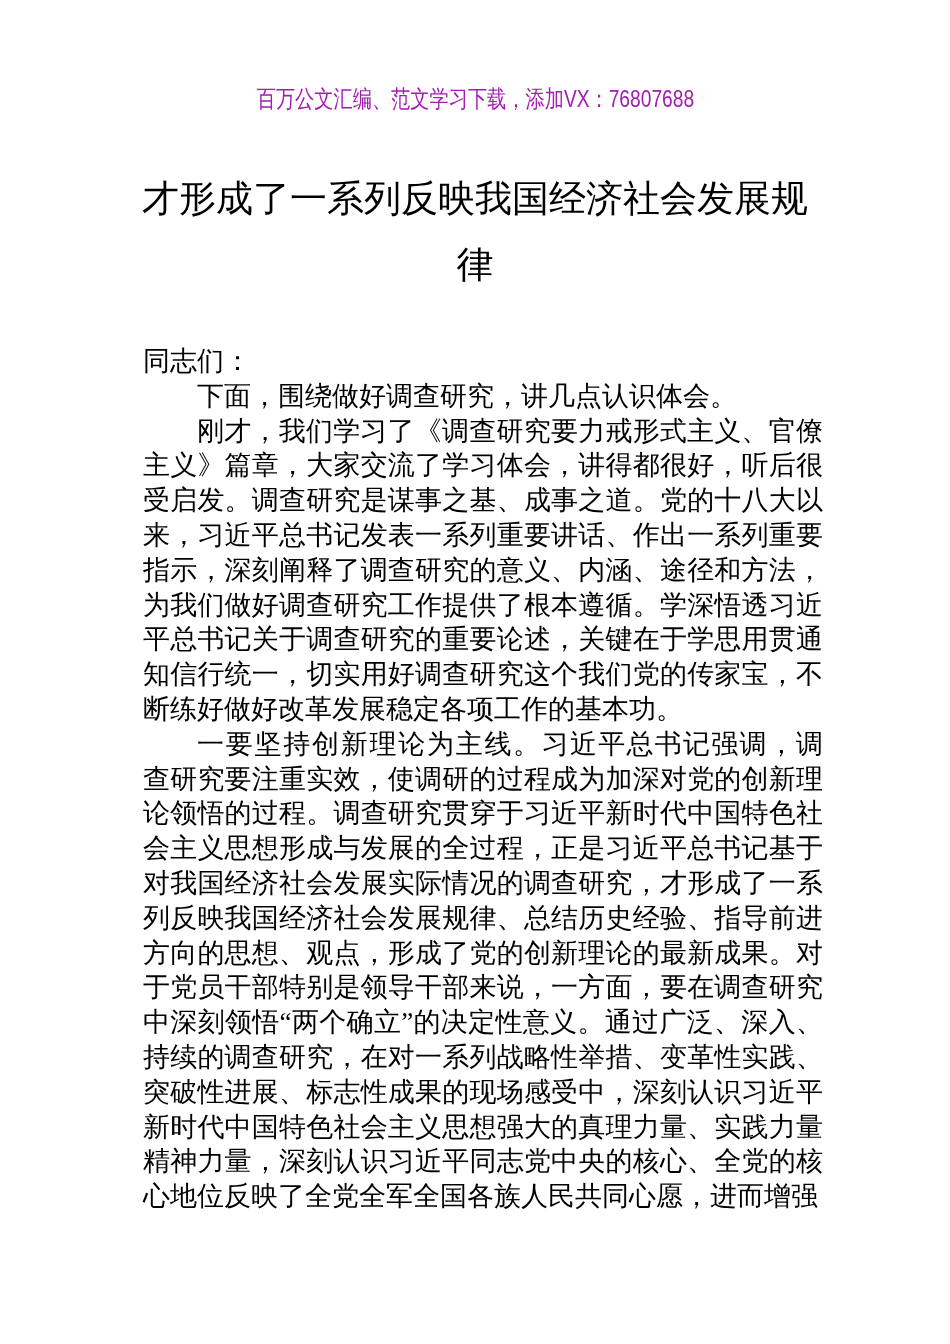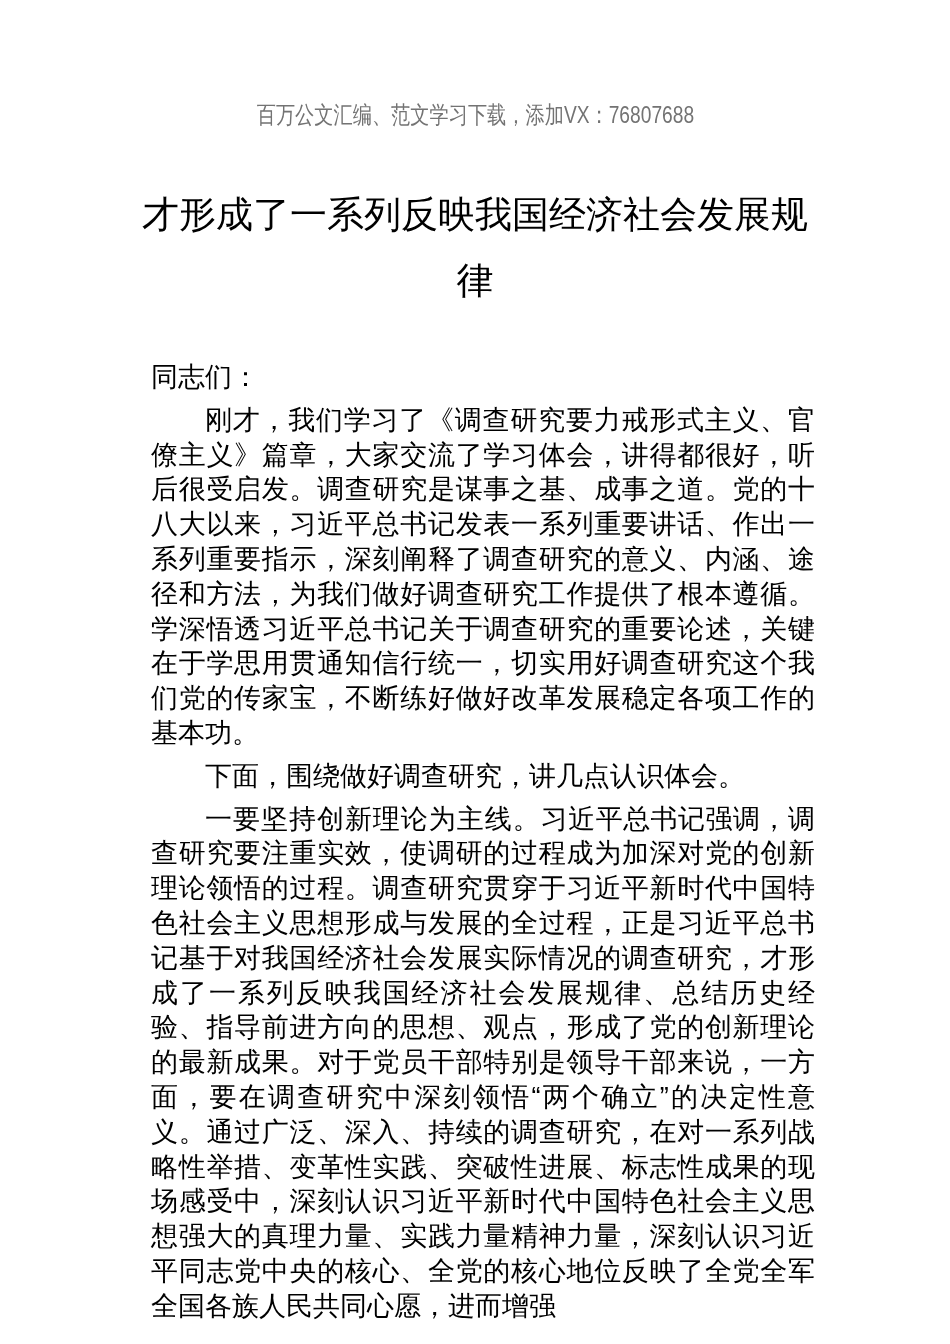--- a/index.html
+++ b/index.html
@@ -12,25 +12,25 @@
     width: 950px;
     height: 1344px;
     background: #ffffff;
     overflow: hidden;
     font-family: "Liberation Sans", sans-serif;
     color: #000000;
   }
   .banner {
     padding-top: 84px;
     width: 680px;
-    margin: 16px auto;
+    margin: 0 auto;
     text-align: center;
     line-height: 30px;
     font-size: 24px;
-    color: #737373;
+    color: #a21caf;
     white-space: nowrap;
   }
   .banner .banner-text {
     display: inline-block;
     transform: scaleX(0.8);
     transform-origin: center;
   }
   .doc-title {
     margin: 52px auto 0 auto;
     width: 680px;
@@ -44,23 +44,24 @@
   .doc-body {
     margin: 46px 0 0 143px;
     width: 680px;
     font-size: 27px;
     line-height: 34.8px;
     text-align: justify;
     line-break: strict;
     color: #000000;
   }
   .doc-body p {
-    margin: 8px;
+    margin: 0;
     padding: 0;
     text-indent: 54px;
+    font-family: Liberation Serif, serif;
   }
   .doc-body p.no-indent {
     text-indent: 0;
   }
   .para-lead {
     letter-spacing: 0.5px;
   }
 </style>
 </head>
 <body>
@@ -68,18 +69,18 @@
 <div class="page">
 
   <div class="banner">
     <span class="banner-text">百万公文汇编、范文学习下载，添加VX：76807688</span>
   </div>
 
   <h1 class="doc-title">才形成了一系列反映我国经济社会发展规律</h1>
 
   <div class="doc-body">
     <p class="no-indent">同志们：</p>
+    <p>下面，围绕做好调查研究，讲几点认识体会。</p>
     <p>刚才，我们学习了《调查研究要力戒形式主义、官僚主义》篇章，大家交流了学习体会，讲得都很好，听后很受启发。调查研究是谋事之基、成事之道。党的十八大以来，习近平总书记发表一系列重要讲话、作出一系列重要指示，深刻阐释了调查研究的意义、内涵、途径和方法，为我们做好调查研究工作提供了根本遵循。学深悟透习近平总书记关于调查研究的重要论述，关键在于学思用贯通知信行统一，切实用好调查研究这个我们党的传家宝，不断练好做好改革发展稳定各项工作的基本功。</p>
-    <p>下面，围绕做好调查研究，讲几点认识体会。</p>
     <p><span class="para-lead">一要坚持创新理论为主线。</span><span>习近平总书记强调，调查研究要注重实效，使调研的过程成为加深对党的创新理论领悟的过程。调查研究贯穿于习近平新时代中国特色社会主义思想形成与发展的全过程，正是习近平总书记基于对我国经济社会发展实际情况的调查研究，才形成了一系列反映我国经济社会发展规律、总结历史经验、指导前进方向的思想、观点，形成了党的创新理论的最新成果。对于党员干部特别是领导干部来说，一方面，要在调查研究中深刻领悟“两个确立”的决定性意义。通过广泛、深入、持续的调查研究，在对一系列战略性举措、变革性实践、突破性进展、标志性成果的现场感受中，深刻认识习近平新时代中国特色社会主义思想强大的真理力量、实践力量精神力量，深刻认识习近平同志党中央的核心、全党的核心地位反映了全党全军全国各族人民共同心愿，进而增强</span></p>
   </div>
 
 </div>
 
 </body></html>

